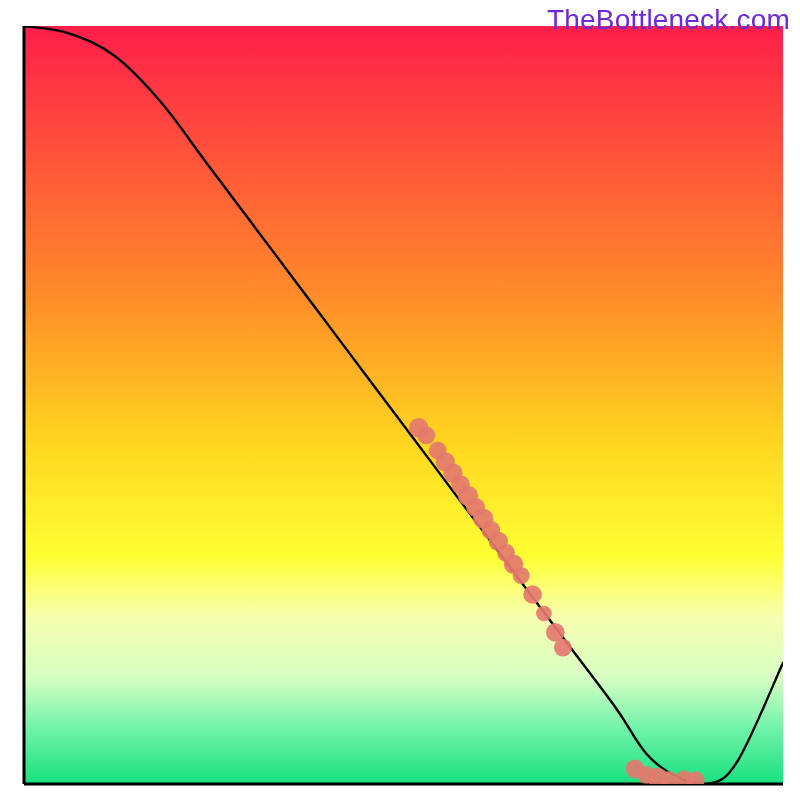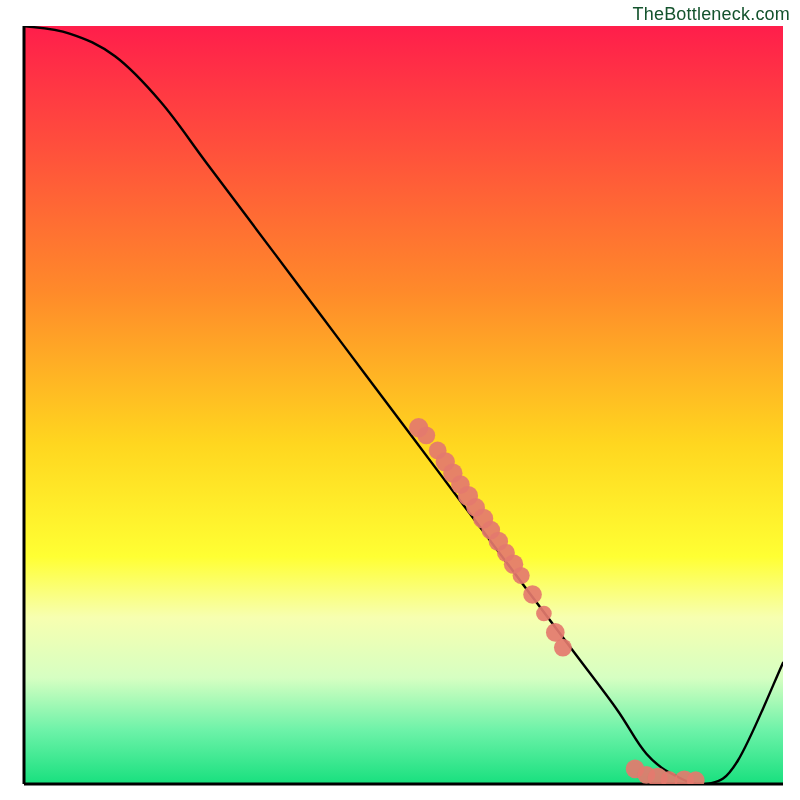--- a/index.html
+++ b/index.html
@@ -13,23 +13,23 @@
   }
   .frame {
     position: relative;
     width: 800px;
     height: 800px;
   }
   .attribution {
     position: absolute;
     top: 4px;
     right: 10px;
-    font-size: 18px;
+    font-size: 28px;
     font-weight: 400;
-    color: #14532d;
+    color: #6d28d9;
     letter-spacing: 0.2px;
     z-index: 10;
   }
   svg {
     position: absolute;
     top: 0;
     left: 0;
   }
 </style>
 </head>

